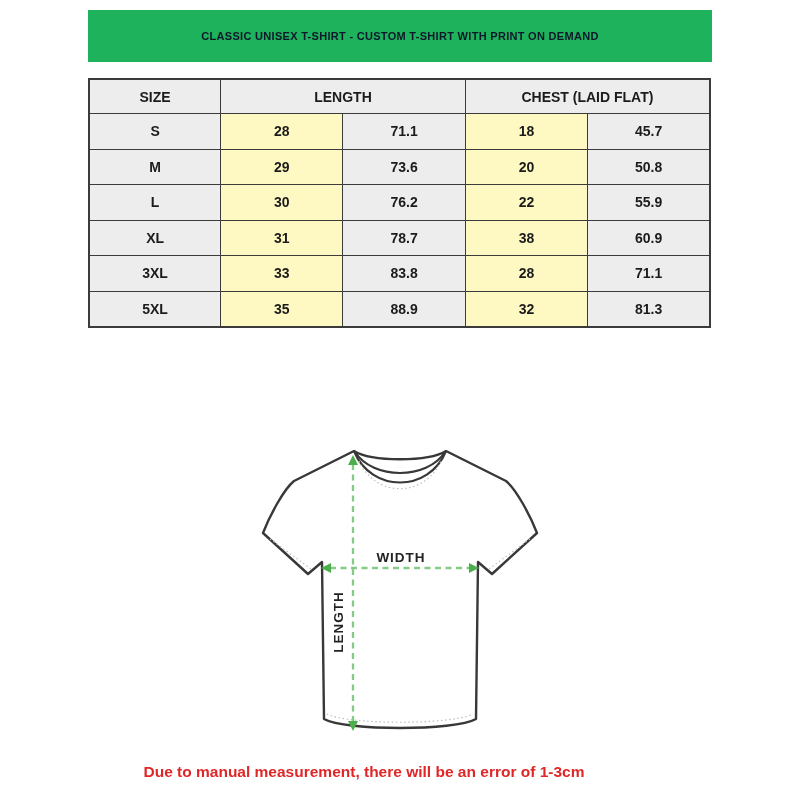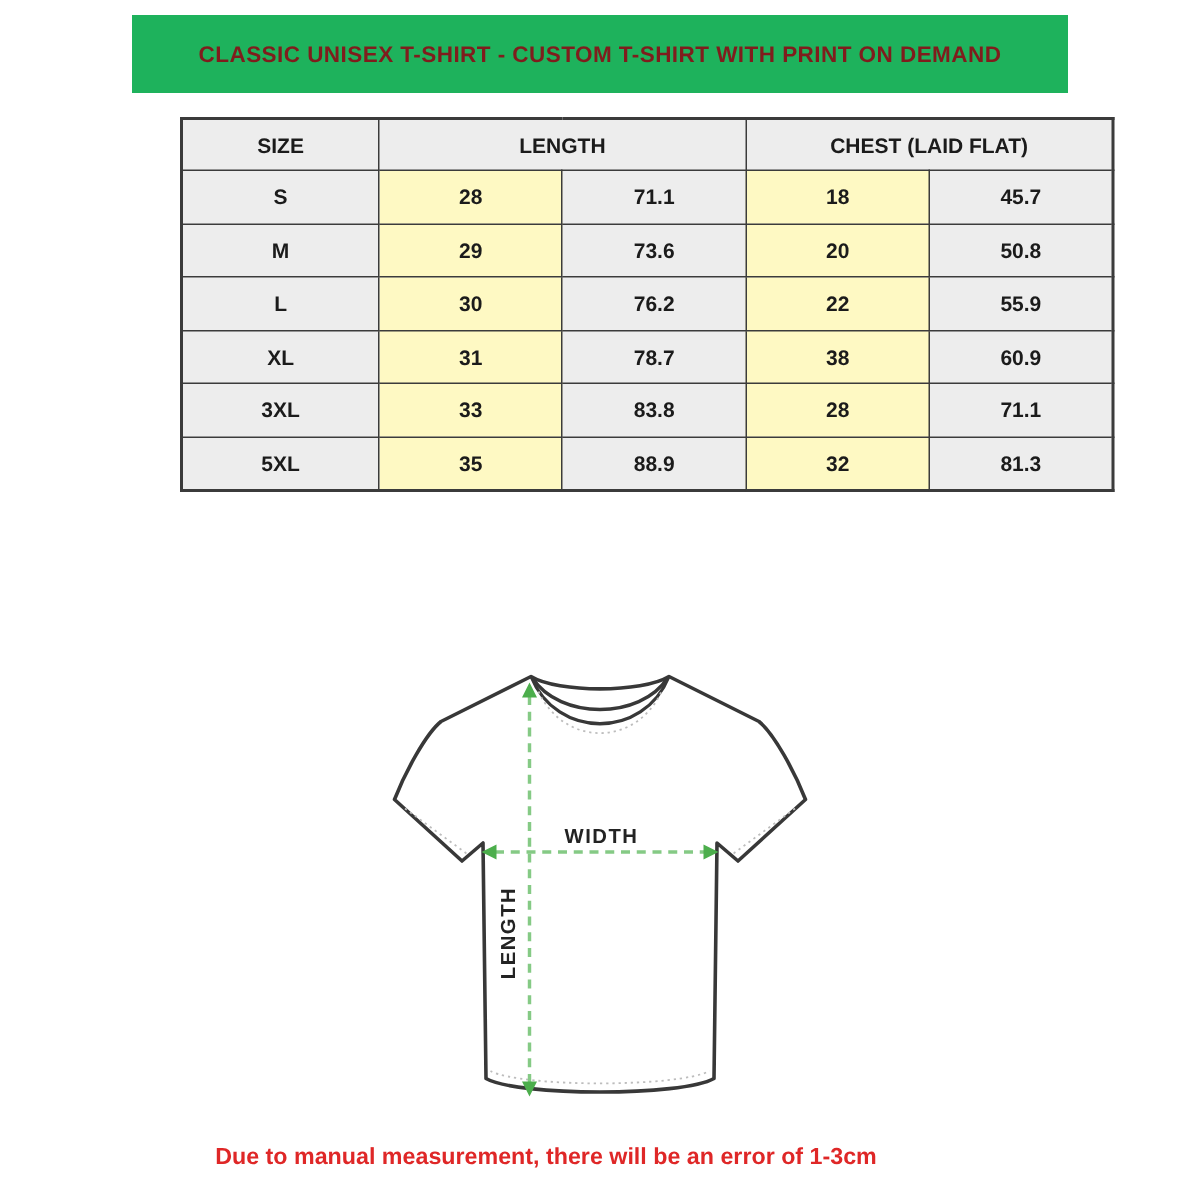--- a/index.html
+++ b/index.html
@@ -2,29 +2,28 @@
 <html><head>
 <meta charset="utf-8">
 <style>
   html,body{margin:0;padding:0;}
   body{
     width:800px;height:800px;position:relative;background:#ffffff;
     font-family:"Liberation Sans", sans-serif;overflow:hidden;
   }
   .banner{
     position:absolute;left:88px;top:10px;width:624px;height:52px;
-    background:#1eb25c;color:#7f1d1d;display:flex;align-items:center;justify-content:center;
-    font-weight:bold;font-size:15px;letter-spacing:.3px;text-align:center;white-space:nowrap;
+    background:#1eb25c;color:#0f172a;display:flex;align-items:center;justify-content:center;
+    font-weight:bold;font-size:11px;letter-spacing:.3px;text-align:center;white-space:nowrap;
   }
   .size-table{
     position:absolute;left:88px;top:78px;width:623px;
     border-collapse:collapse;table-layout:fixed;
     font-size:14px;font-weight:bold;color:#1b1b1b;
     border:2.5px solid #3b3b3b;
-    margin-left:32px;
   }
   .size-table th,.size-table td{
     border:1.6px solid #3b3b3b;text-align:center;vertical-align:middle;
     padding:0;
   }
   .size-table thead th{height:33px;background:#ededed;font-size:14px;}
   .size-table tbody td{height:34.5px;background:#fef9c3;}
   .size-table tbody td.gray{background:#ededed;}
   .shirt-wrap{position:absolute;left:250px;top:435px;width:300px;height:310px;}
   .footnote{

